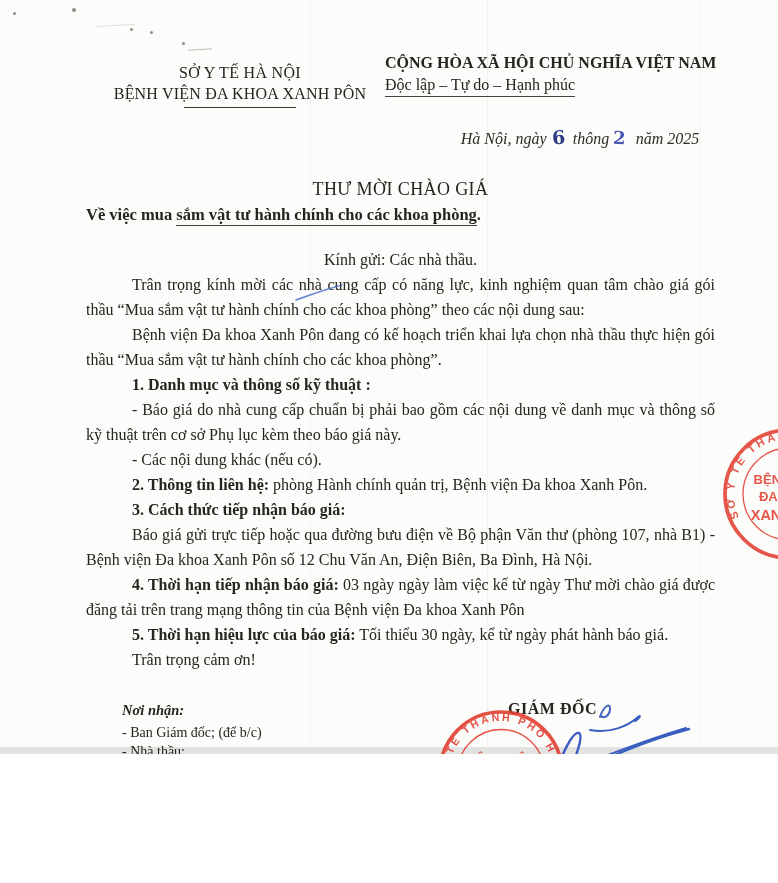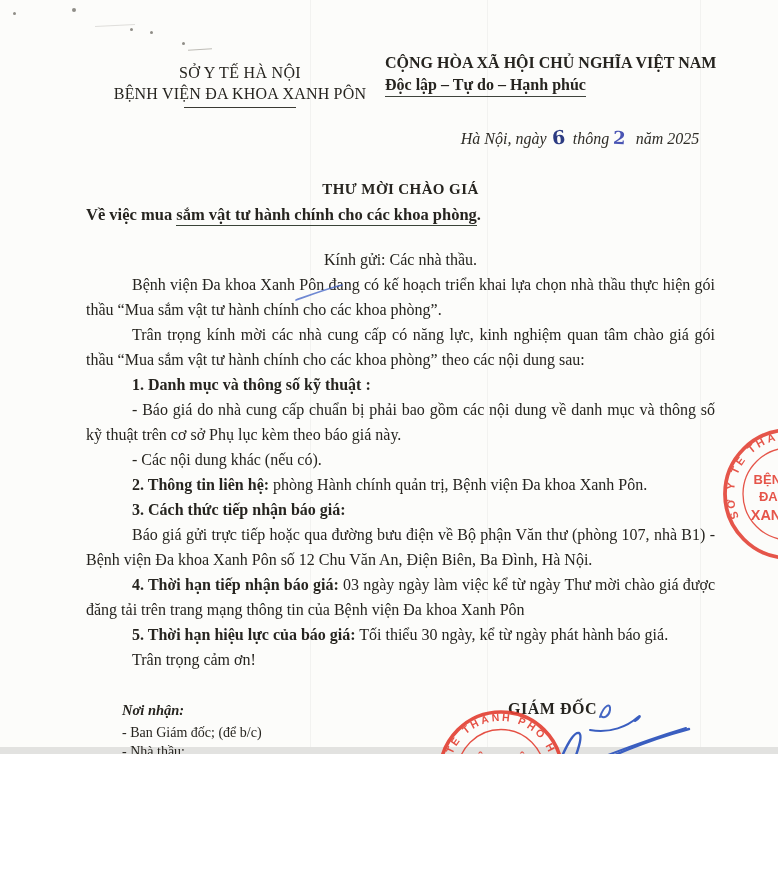--- a/index.html
+++ b/index.html
@@ -17,30 +17,30 @@
   .speck{position:absolute;border-radius:50%;background:#55514a;opacity:.65;}
   .dash-mark{position:absolute;height:1px;background:#8a867e;opacity:.55;transform:rotate(-3deg);}
 
   
   .hdr-left{position:absolute;left:75px;top:62px;width:330px;text-align:center;line-height:21px;}
   .hdr-left .l1{font-size:16px;letter-spacing:.3px;}
   .hdr-left .l2{font-size:16px;font-weight:normal;letter-spacing:.2px;}
   .hdr-left .rule{display:block;margin:3px auto 0;width:112px;height:0;border-bottom:1.6px solid #3a3a33;}
   .hdr-right{position:absolute;left:385px;top:52px;width:340px;text-align:left;line-height:21px;}
   .hdr-right .l1{font-size:16px;font-weight:bold;}
-  .hdr-right .l2{font-size:16px;font-weight:bold;display:inline-block;border-bottom:1.8px solid #3f443c;padding-bottom:1px;margin-top:1px;}
+  .hdr-right .l2{font-size:16px;font-weight:normal;display:inline-block;border-bottom:1.8px solid #3f443c;padding-bottom:1px;margin-top:1px;}
   .date-line{position:absolute;left:430px;top:126px;width:300px;text-align:center;font-style:italic;font-size:16px;color:#2e2c26;}
   .hand{font-style:normal;font-weight:bold;font-family:"DejaVu Serif",serif;display:inline-block;transform:rotate(-4deg);}
   .hand-day{color:#2c3b82;font-size:19px;margin:0 8px 0 5px;}
   .hand-month{color:#4a55b4;font-size:18px;margin:0 10px 0 4px;transform:rotate(3deg);}
 
   
   .doc-body{position:absolute;left:86px;top:176px;width:629px;font-size:16px;line-height:25px;}
   .doc-body p{margin:0;text-align:justify;}
-  .title{font-size:15px;font-weight:bold;text-align:center;letter-spacing:.4px;line-height:26px;}
+  .title{font-size:18px;font-weight:normal;text-align:center;letter-spacing:.4px;line-height:26px;}
   .subtitle{font-size:16.5px;font-weight:bold;text-align:left;line-height:26px;}
   .subtitle .u{border-bottom:1.8px solid #3a4438;padding-bottom:1px;}
   .salutation{text-align:center;margin-top:19px;line-height:25px;}
   .ind{text-indent:46px;}
   .mt2{margin-top:2px;}
   b.lead{font-weight:bold;}
 
   
   .recipients{position:absolute;left:122px;top:701px;font-size:14px;line-height:19px;}
   .recipients .lbl{font-weight:bold;font-style:italic;font-size:14.5px;margin-bottom:3px;}
@@ -79,22 +79,22 @@
   </div>
 
   <div class="date-line">
     <span>Hà Nội, ngày</span><span class="hand hand-day">6</span><span>thông</span><span class="hand hand-month">2</span><span>năm 2025</span>
   </div>
 
   <div class="doc-body">
     <div class="title">THƯ MỜI CHÀO GIÁ</div>
     <div class="subtitle"><span>Về việc mua </span><span class="u">sắm vật tư hành chính cho các khoa phòng</span><span>.</span></div>
     <div class="salutation">Kính gửi: Các nhà thầu.</div>
+    <p class="ind mt2">Trân trọng kính mời các nhà cung cấp có năng lực, kinh nghiệm quan tâm chào giá gói thầu “Mua sắm vật tư hành chính cho các khoa phòng” theo các nội dung sau:</p>
     <p class="ind mt2">Bệnh viện Đa khoa Xanh Pôn đang có kế hoạch triển khai lựa chọn nhà thầu thực hiện gói thầu “Mua sắm vật tư hành chính cho các khoa phòng”.</p>
-    <p class="ind mt2">Trân trọng kính mời các nhà cung cấp có năng lực, kinh nghiệm quan tâm chào giá gói thầu “Mua sắm vật tư hành chính cho các khoa phòng” theo các nội dung sau:</p>
     <p class="ind mt2"><b class="lead">1. Danh mục và thông số kỹ thuật :</b></p>
     <p class="ind mt2">- Báo giá do nhà cung cấp chuẩn bị phải bao gồm các nội dung về danh mục và thông số kỹ thuật trên cơ sở Phụ lục kèm theo báo giá này.</p>
     <p class="ind">- Các nội dung khác (nếu có).</p>
     <p class="ind"><b class="lead">2. Thông tin liên hệ:</b><span> phòng Hành chính quản trị, Bệnh viện Đa khoa Xanh Pôn.</span></p>
     <p class="ind"><b class="lead">3. Cách thức tiếp nhận báo giá:</b></p>
     <p class="ind">Báo giá gửi trực tiếp hoặc qua đường bưu điện về Bộ phận Văn thư (phòng 107, nhà B1) - Bệnh viện Đa khoa Xanh Pôn số 12 Chu Văn An, Điện Biên, Ba Đình, Hà Nội.</p>
     <p class="ind"><b class="lead">4. Thời hạn tiếp nhận báo giá:</b><span> 03 ngày ngày làm việc kể từ ngày Thư mời chào giá được đăng tải trên trang mạng thông tin của Bệnh viện Đa khoa Xanh Pôn</span></p>
     <p class="ind mt2"><b class="lead">5. Thời hạn hiệu lực của báo giá:</b><span> Tối thiểu 30 ngày, kể từ ngày phát hành báo giá.</span></p>
     <p class="ind">Trân trọng cảm ơn!</p>
   </div>

